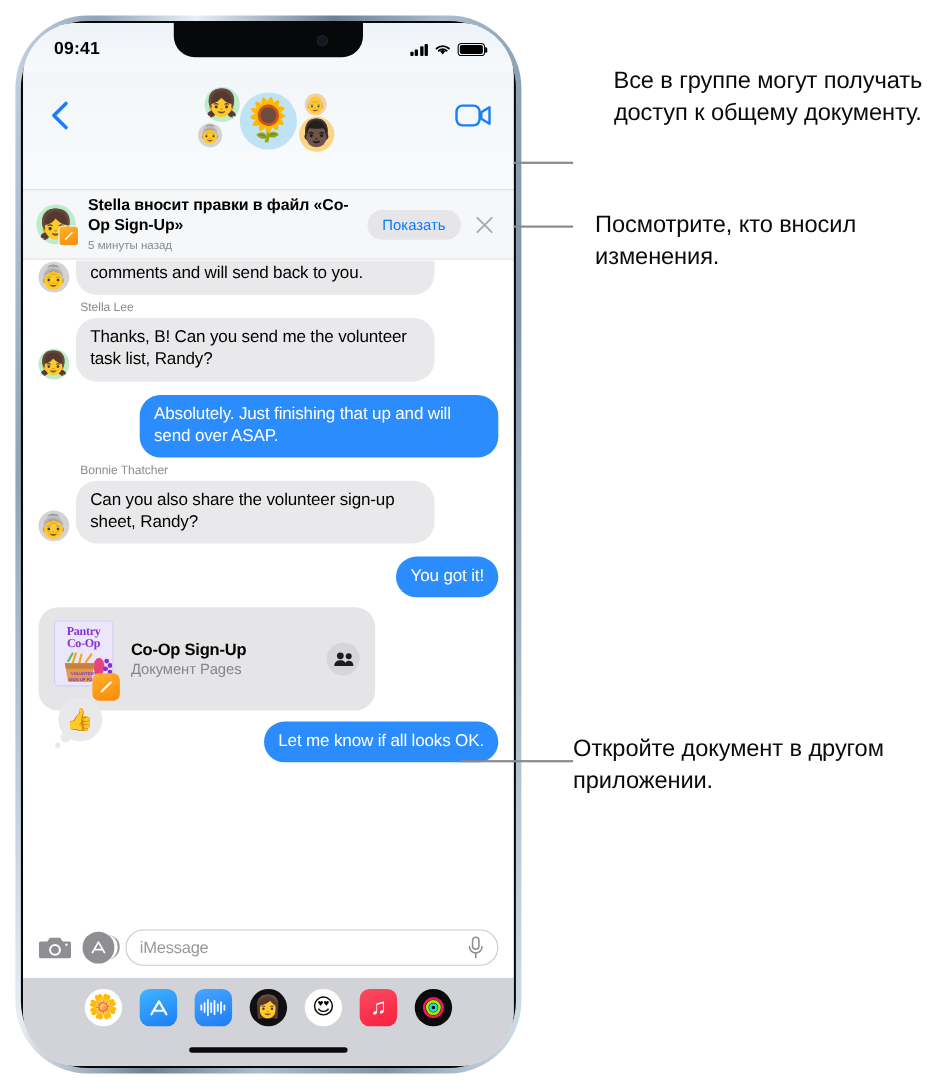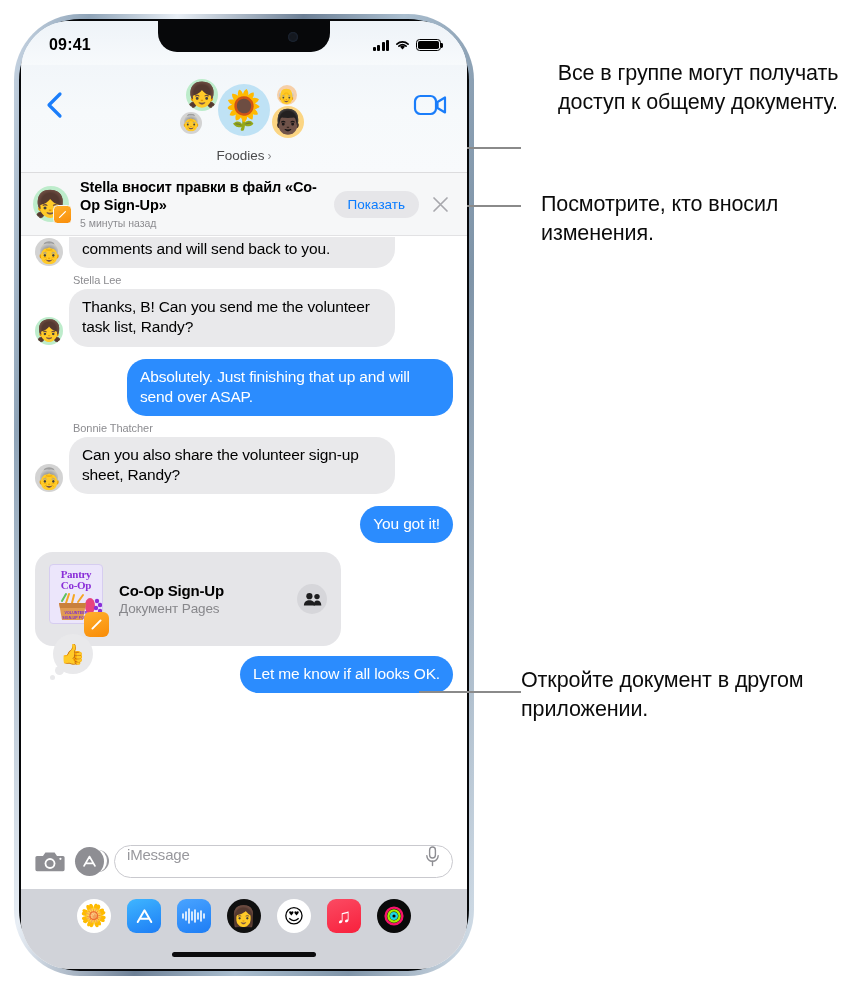--- a/index.html
+++ b/index.html
@@ -374,21 +374,21 @@
   #appstore-btn::after{
     content:""; position:absolute; right:-5px; top:3px;
     width:12px; height:22px; border-right:2px solid #9a9a9f;
     border-radius:0 12px 12px 0;
   }
   #imessage-field {
     flex: 1 1 auto;
     height: 33px;
     border: 1.2px solid #c9c9ce;
     border-radius: 17px;
-    display:flex; align-items:flex-start;
+    display:flex; align-items:center;
     padding: 0 12px;
     box-sizing: border-box;
     cursor: text;
   }
   #imessage-placeholder { flex:1 1 auto; font-size:15px; color:#98989d; letter-spacing:-0.2px; }
   #mic-icon { width: 15px; height: 21px; flex:0 0 auto; cursor:pointer; }
 
   
   #app-dock {
     position: absolute;
@@ -467,24 +467,20 @@
         </svg>
 
         <div id="avatar-cluster">
           <div class="av" id="av-main">🌻</div>
           <div class="av" id="av-tl">👧</div>
           <div class="av" id="av-bl">👵</div>
           <div class="av" id="av-tr">👴</div>
           <div class="av" id="av-br">👨🏿</div>
         </div>
 
-        <div id="group-name-row">
-          <span id="group-name">Foodies</span>
-          <span id="group-chevron">›</span>
-        </div>
 
         <svg id="video-button" viewBox="0 0 36 28">
           <rect x="2" y="5" width="21" height="18" rx="5.5" stroke="#1a7dfa" stroke-width="2.2" fill="none"></rect>
           <path d="M24.5 11 L32 6.5 V21.5 L24.5 17 Z" stroke="#1a7dfa" stroke-width="2.2" fill="none" stroke-linejoin="round"></path>
         </svg>
       </div>
 
       <div id="collab-banner">
         <div id="collab-avatar-wrap">
           <div id="collab-avatar">👧</div>

